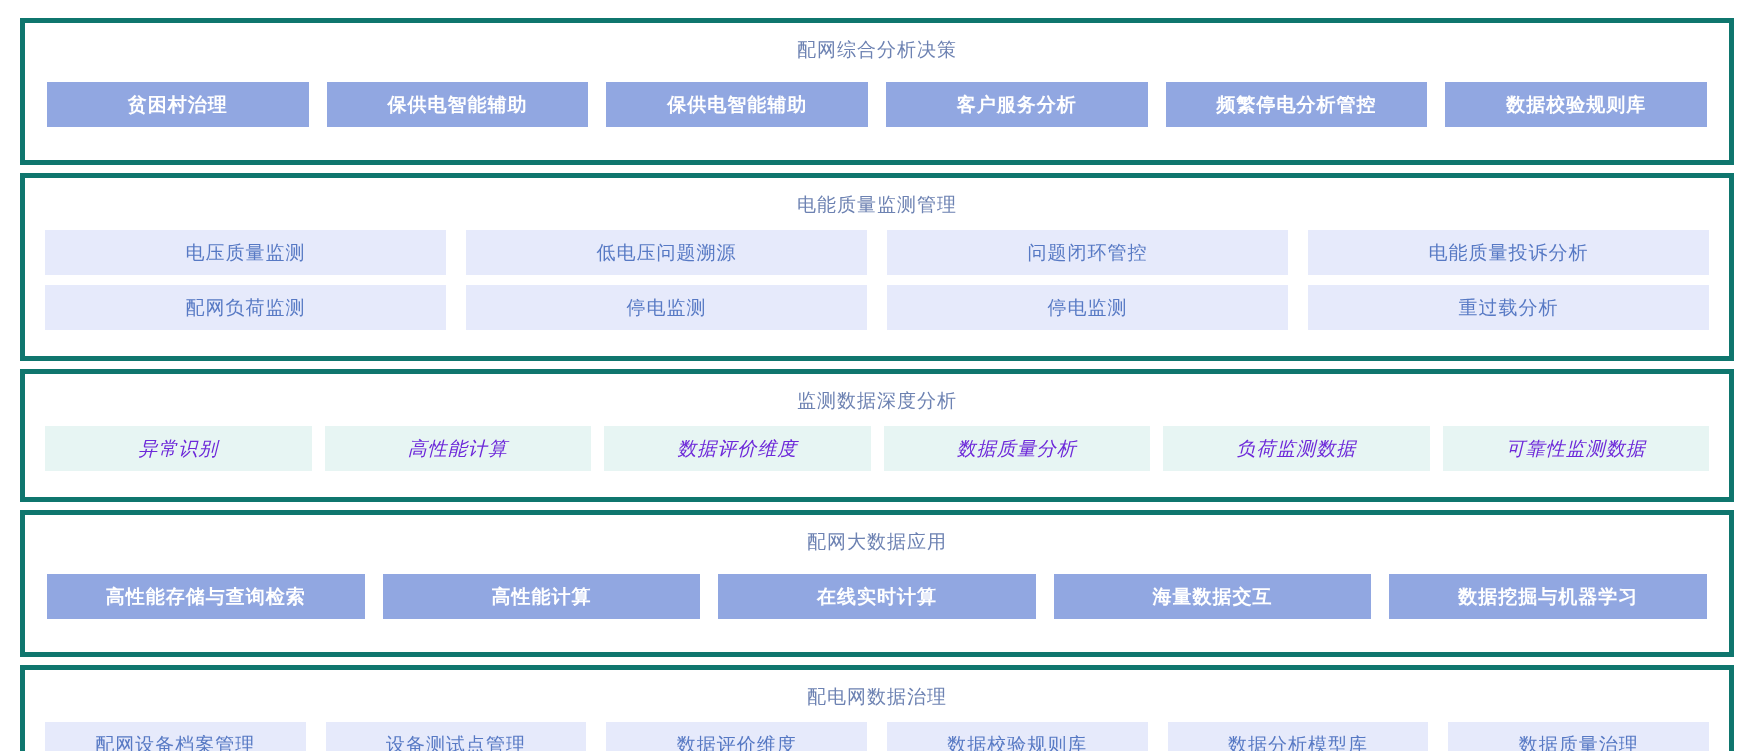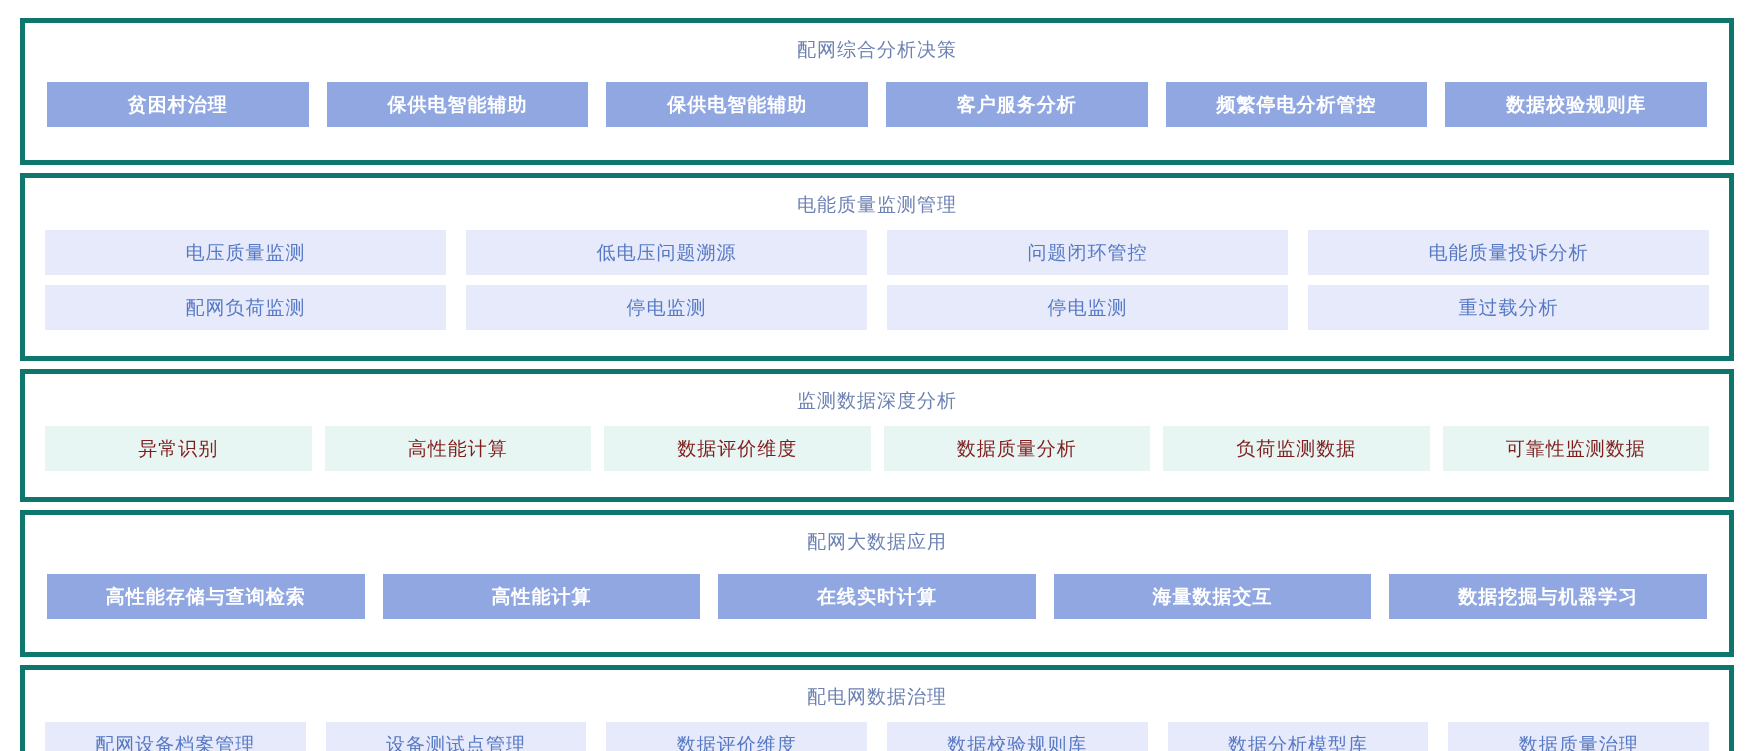--- a/index.html
+++ b/index.html
@@ -41,21 +41,21 @@
     white-space: nowrap;
   }
   
   .row.solid { gap: 18px; padding: 7px 2px; font-weight: bold; }
   .row.solid .tile { background: #91a7e1; color: #ffffff; }
   
   .row.lavender { gap: 20px; }
   .row.lavender .tile { background: #e6eafb; color: #5779c4; }
   
   .row.mint { gap: 13px; }
-  .row.mint .tile { background: #e7f5f3; color: #7f1d1d; }
+  .row.mint .tile { background: #e7f5f3; color: #6d28d9; font-style: italic; }
 </style>
 </head>
 <body>
 
 <main>
 
   <section class="panel">
     <h2 class="panel-title">配网综合分析决策</h2>
     <div class="rows">
         <div class="row solid">

